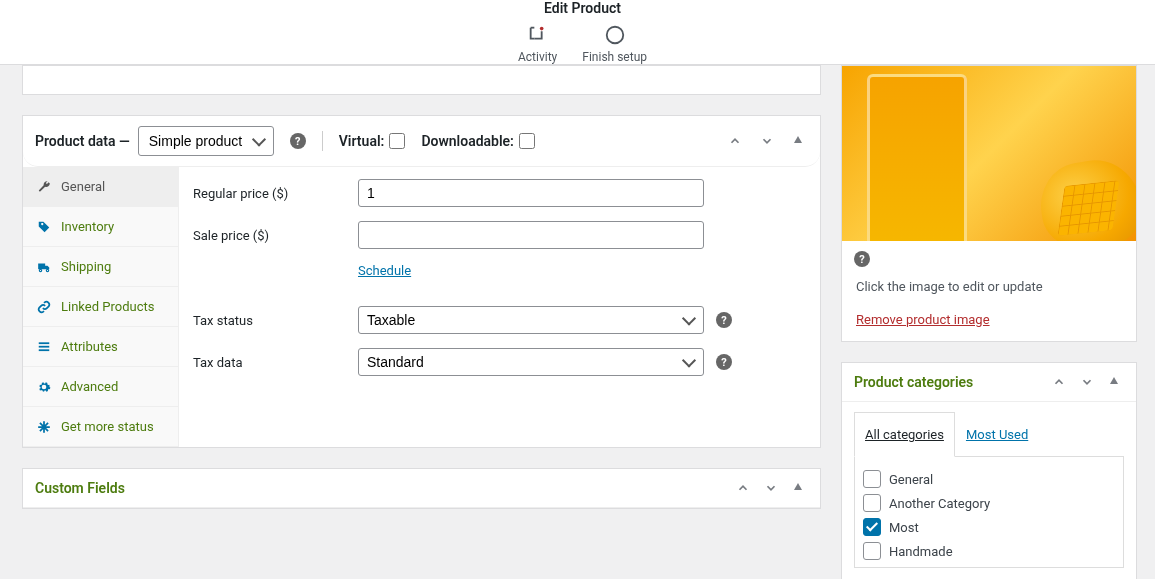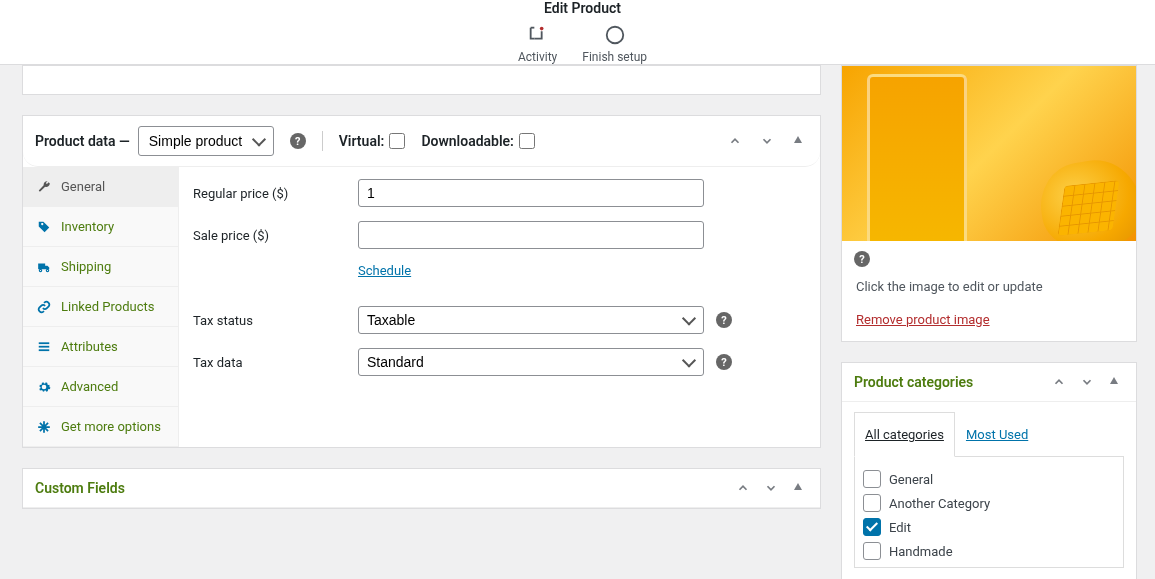--- a/index.html
+++ b/index.html
@@ -191,21 +191,21 @@
                 </svg>
               </span>
             <span>Advanced</span>
           </div>
           <div class="pd-tab more">
             <span class="tab-icon">
                 <svg width="14" height="14" viewBox="0 0 24 24" fill="none" stroke="#0073aa" stroke-width="3">
                   <path d="M12 2v20M5 5l14 14M2 12h20M5 19L19 5"></path>
                 </svg>
               </span>
-            <span>Get more options</span>
+            <span>Get more status</span>
           </div>
         </div>
         <div class="pd-fields">
           <div class="field-row">
             <div class="field-label">Regular price ($)</div>
             <div class="field-input-wrap">
               <input type="text" value="1" style="">
             </div>
           </div>
           <div class="field-row">
@@ -313,21 +313,21 @@
         <label class="cat-item">
           <input type="checkbox" style="">
           <span>General</span>
         </label>
         <label class="cat-item">
           <input type="checkbox" style="">
           <span>Another Category</span>
         </label>
         <label class="cat-item">
           <input type="checkbox" checked="" style="">
-          <span>Edit</span>
+          <span>Most</span>
         </label>
         <label class="cat-item">
           <input type="checkbox" style="">
           <span>Handmade</span>
         </label>
       </div>
     </div>
   </div>
 </div>
 

